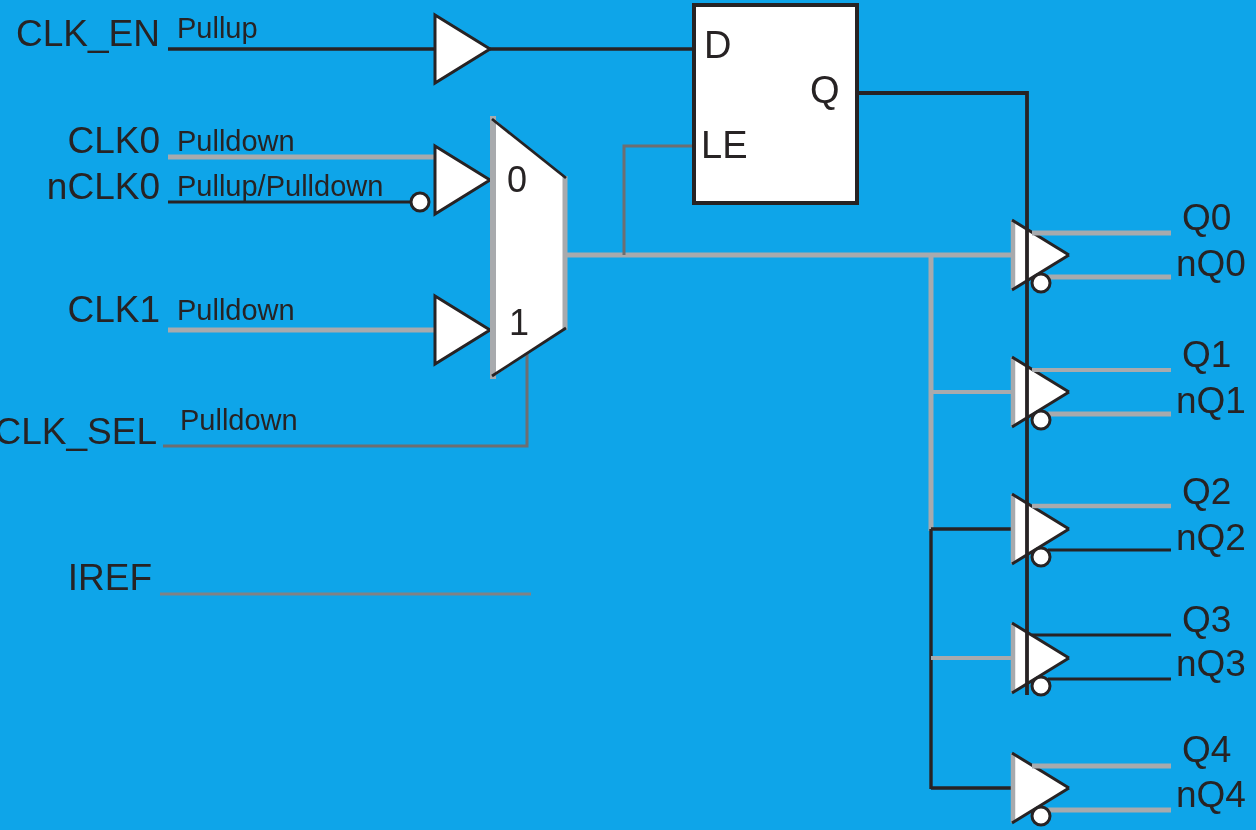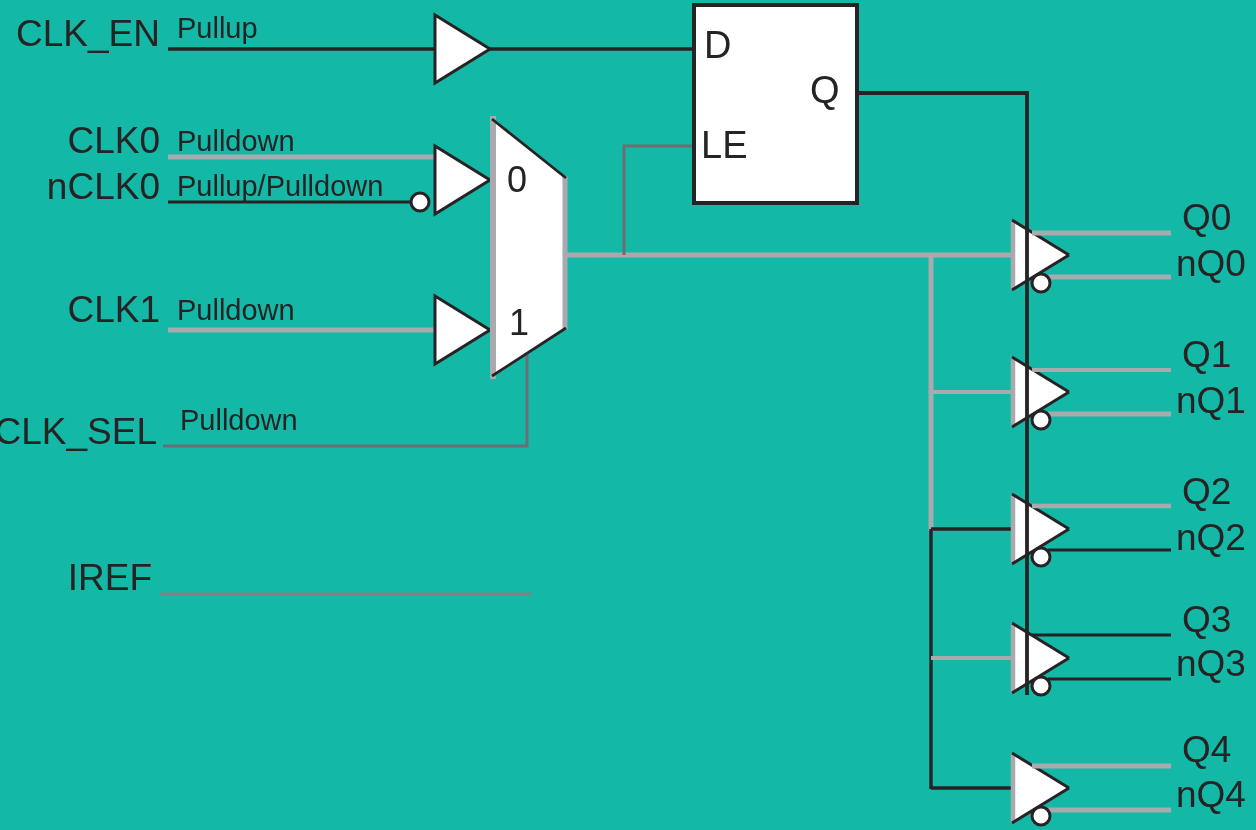--- a/index.html
+++ b/index.html
@@ -1,16 +1,16 @@
 <!DOCTYPE html>
 <html style="--black: #272324; --gray: #a8aaad; --midgray: #6d6e71; --iref_gray: #808285;"><head>
 <meta charset="utf-8">
 <style>
   html,body{margin:0;padding:0;background:#ffffff;}
-  #stage{position:relative;width:1256px;height:830px;background:#14b8a6;overflow:hidden;}
+  #stage{position:relative;width:1256px;height:830px;background:#0ea5e9;overflow:hidden;}
   svg{display:block;}
   text{fill:var(--black,#272324);font-family:"Liberation Sans",sans-serif;}
   .pin{font-size:37px;}
   .pin-end{text-anchor:end;}
   .pull{font-size:29px;}
   .latchlbl{font-size:38px;}
   .muxlbl{font-size:36px;}
   .outlbl{font-size:37px;}
   .sk{stroke:var(--black,#272324);}
   .sg{stroke:var(--gray,#a8aaad);}

